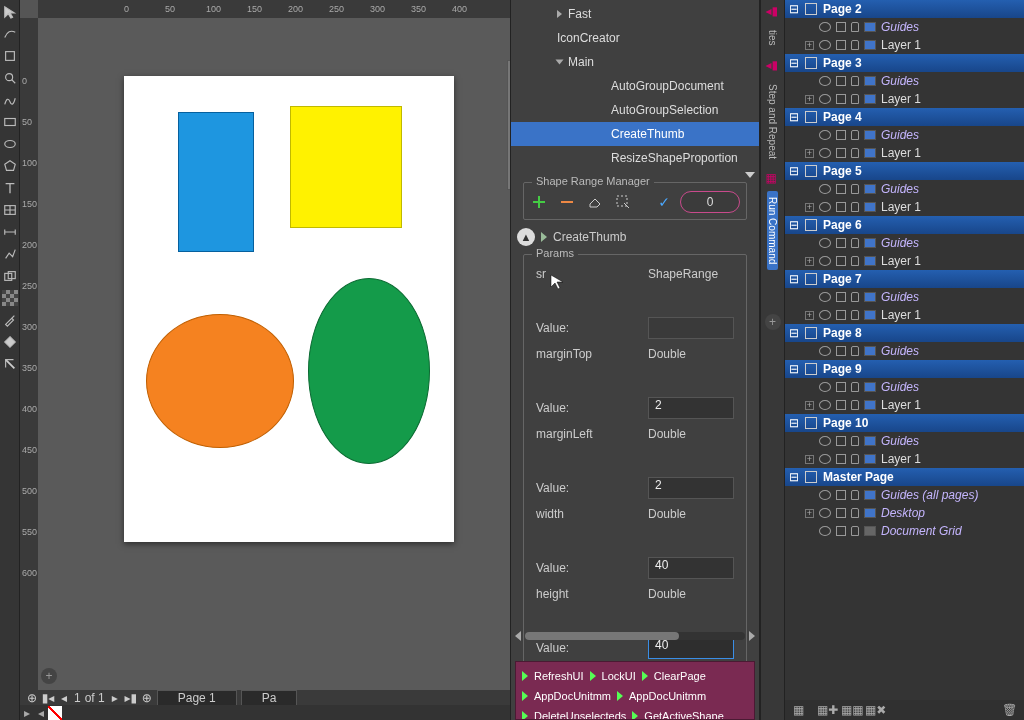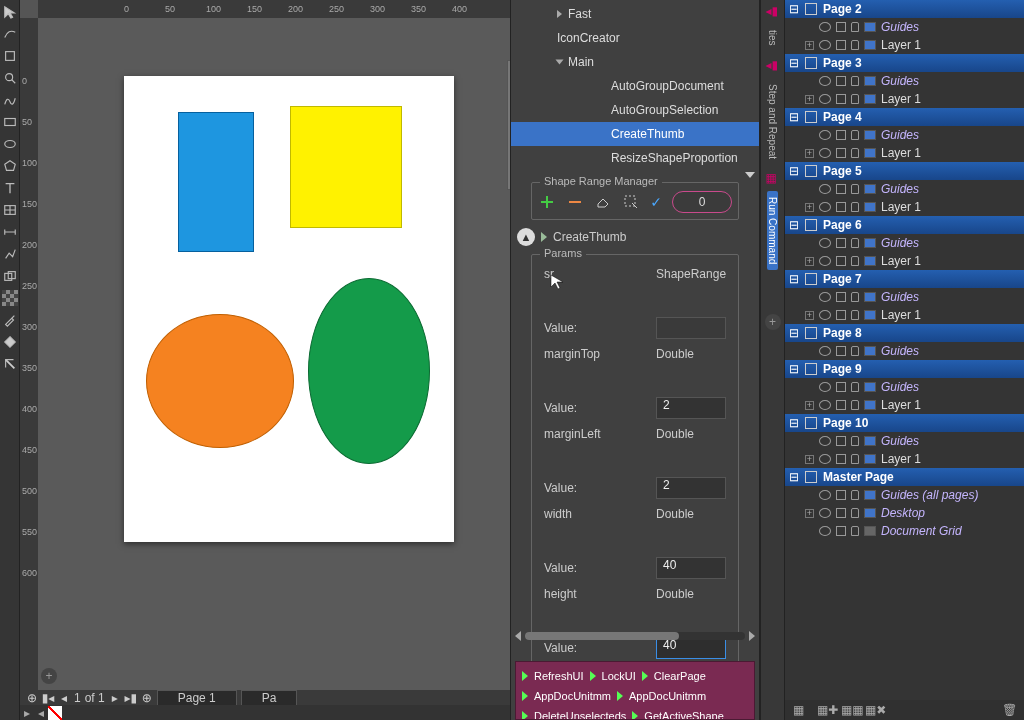--- a/index.html
+++ b/index.html
@@ -44,21 +44,21 @@
 .tree { padding:2px 0; }
 .tree-row { display:flex; align-items:center; height:24px; padding-left:6px; gap:6px; color:#ddd;}
 .tree-row.level2{ padding-left:46px;text-align:center;}
 .tree-row.level3{ padding-left:100px;}
 .tree-row.sel { background:#3a73c7; color:#fff;}
 .tri { width:0;height:0; border-left:5px solid #aaa; border-top:4px solid transparent; border-bottom:4px solid transparent;}
 .tri.open{ transform: rotate(90deg);}
 .tree-drop-arrow { display:flex; justify-content:flex-end; padding-right:4px;}
 .tree-drop-arrow .dn{ width:0;height:0;border-left:5px solid transparent;border-right:5px solid transparent;border-top:6px solid #ccc;}
 
-.group-box { margin:4px 20px; border:1px solid #666; border-radius:2px; padding:8px 6px 6px; position:relative;}
+.group-box { margin:4px 12px; border:1px solid #666; border-radius:2px; padding:8px 6px 6px; position:relative;}
 .group-box .legend{ position:absolute; top:-8px; left:8px; background:#404040; padding:0 4px; color:#bbb; font-size:11px;}
 .srm-row{ display:flex; align-items:center; gap:10px;}
 .srm-row .ic{ width:18px; height:18px; color:#ccc; display:flex; align-items:center; justify-content:center;}
 .chk-mark{ color:#4aa8ff; font-size:14px; margin-left:auto;}
 .count-pill{ width:60px; height:22px; border:1px solid #c94a8c; border-radius:11px; display:flex; align-items:center; justify-content:center; color:#ddd; background:#3b3b3b;}
 
 .method-row{ display:flex; align-items:center; gap:6px; padding:4px 6px;}
 .method-row .up-circle{ width:18px;height:18px;border-radius:50%; background:#ddd; color:#333; display:flex;align-items:center;justify-content:center; font-size:11px;}
 .method-row .tri2{ width:0;height:0; border-left:6px solid #9b9; border-top:5px solid transparent; border-bottom:5px solid transparent;}
 .cursor-arrow{ position:absolute; left:550px; top:274px; pointer-events:none; z-index:100;}

